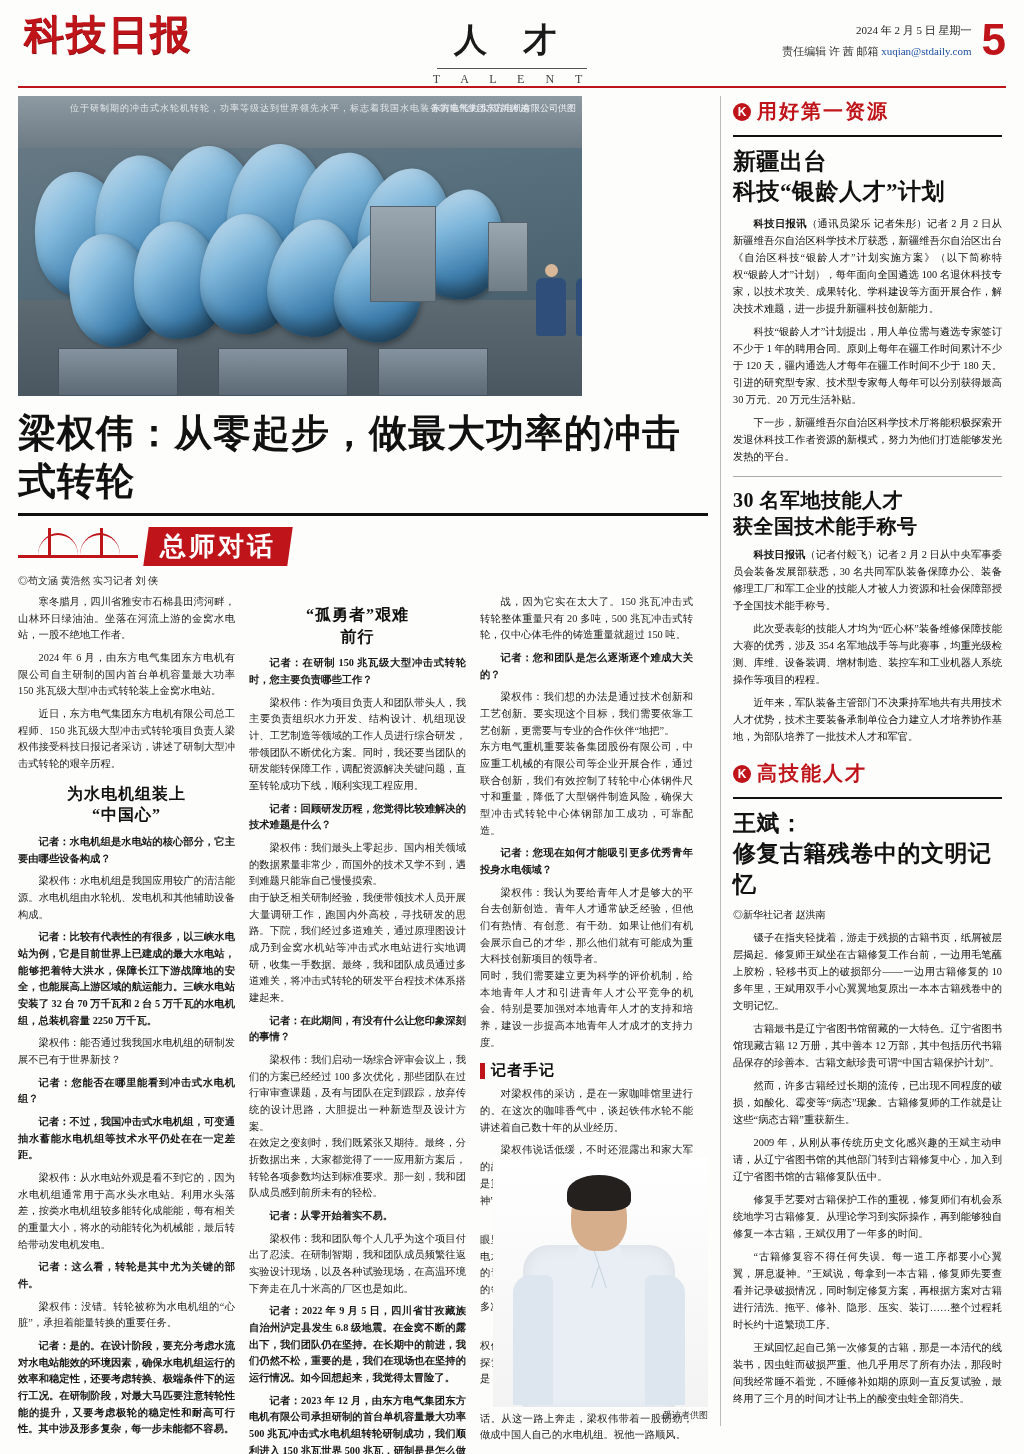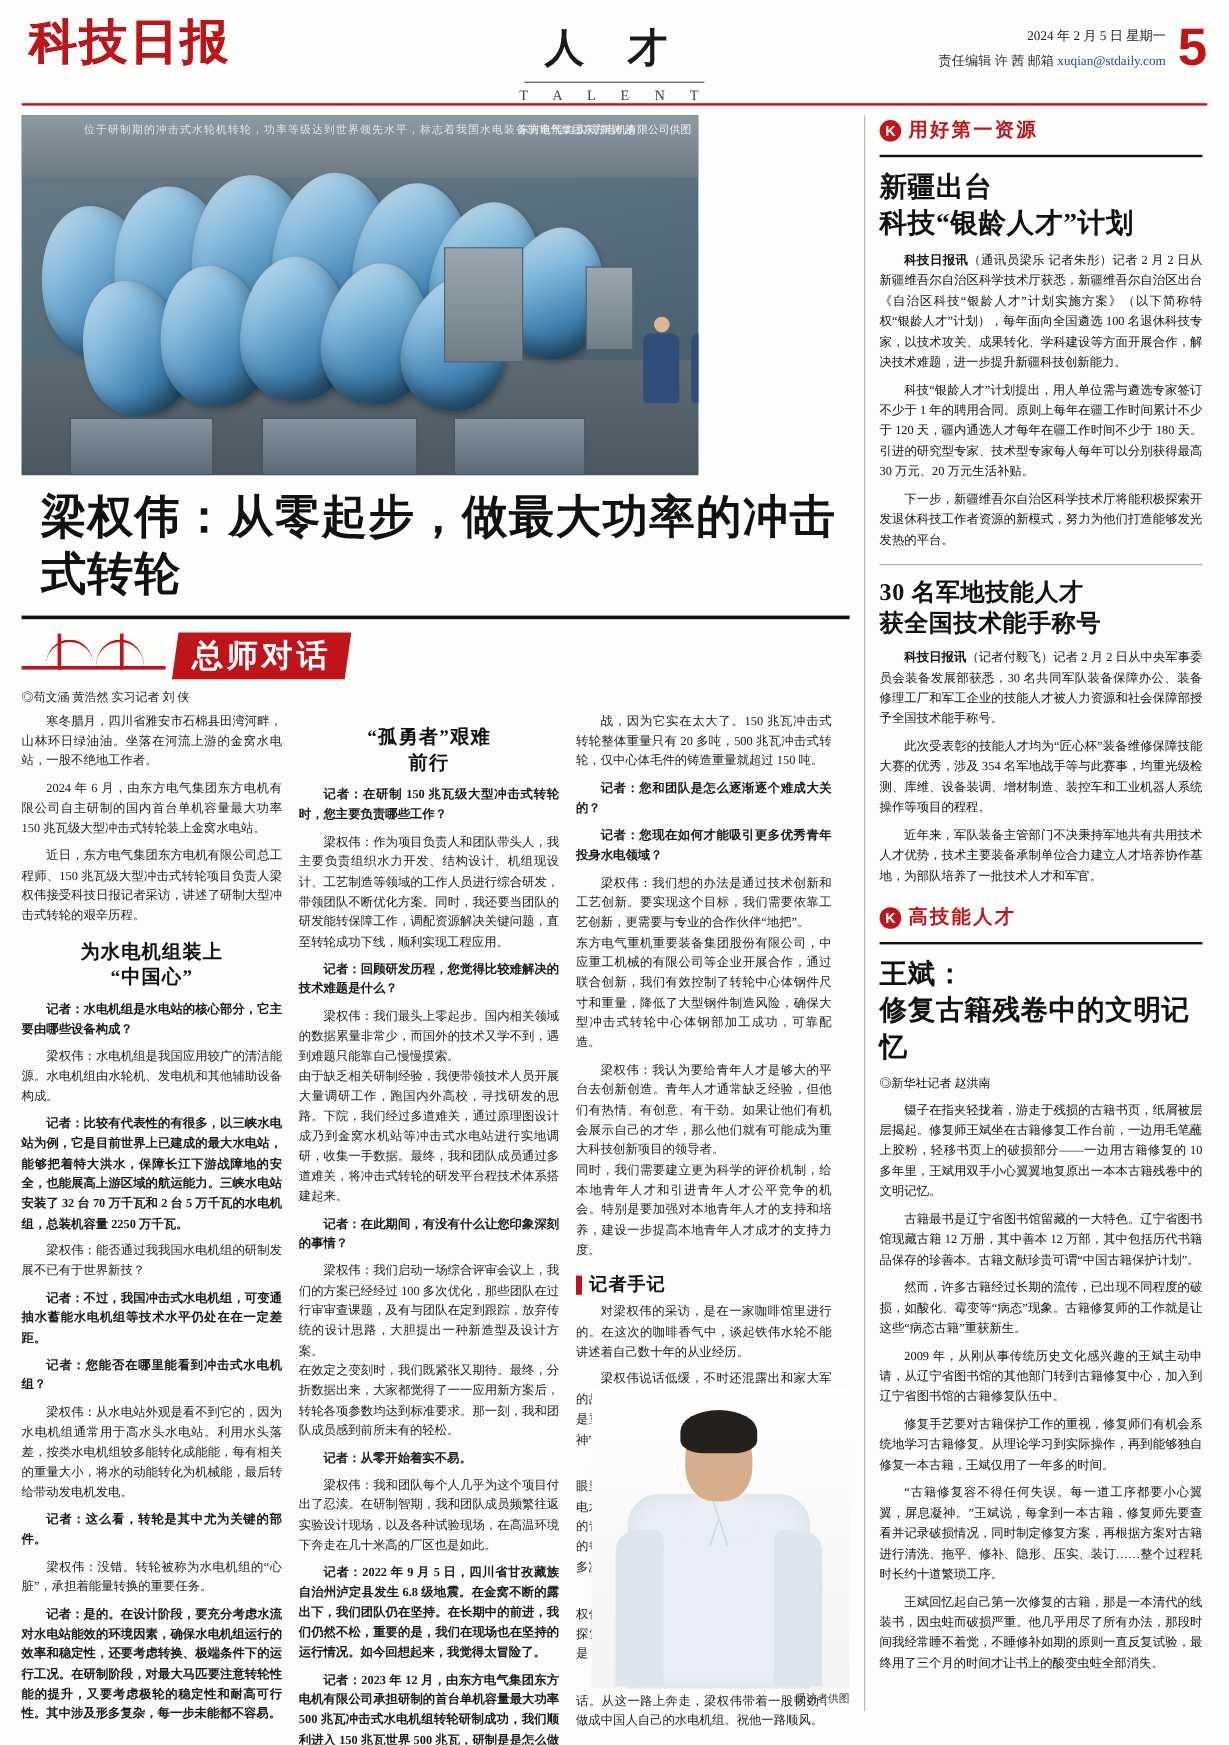--- a/index.html
+++ b/index.html
@@ -61,21 +61,21 @@
   }
   .pedestal { position:absolute; bottom:0; height:48px; background:linear-gradient(180deg,#8593a0,#5c6a75); border:1px solid #46525c; }
   .person { position:absolute; bottom:60px; width:34px; }
   .person .head { width:13px; height:13px; border-radius:50%; background:#d9b89a; margin:0 auto; }
   .person .body { width:30px; height:58px; margin:1px auto 0 auto; border-radius:6px 6px 3px 3px; }
   .machine { position:absolute; background:linear-gradient(180deg,#9aa7b0,#707e88); border:1px solid #55616b; }
 
   
   .headline {
     font-size:38px; font-weight:bold; letter-spacing:1px; line-height:1.25;
-    margin:14px 0 8px 16px; color:#111; font-family:Liberation Mono, monospace;
+    margin:14px 0 8px 0; color:#111; font-family:Liberation Sans, sans-serif;
   }
   .rule-thick { height:3px; background:#111; width:690px; }
 
   
   .flag-row { display:flex; align-items:center; gap:8px; margin:8px 0 6px 0; }
   .flag-bridge { width:120px; height:44px; position:relative; }
   .flag-bridge .deck { position:absolute; bottom:10px; left:0; right:0; height:3px; background:#c0141b; }
   .flag-bridge .tower { position:absolute; bottom:10px; width:3px; height:30px; background:#c0141b; }
   .flag-bridge .cable { position:absolute; bottom:13px; height:22px; width:40px; border-top:2px solid #c0141b; border-radius:50%/100% 100% 0 0; }
   .flag-title {
@@ -118,21 +118,21 @@
   .pp-arm-r { position:absolute; left:152px; top:118px; width:40px; height:130px; background:#dde6ee; border-radius:8px 18px 0 0; }
   .photo-credit { font-size:9px; color:#333; text-align:right; margin-top:2px; }
 
   
   .rsec-head { display:flex; align-items:center; gap:6px; margin:2px 0 8px 0; }
   .k-badge {
     width:18px; height:18px; border-radius:50%; background:#c0141b; color:#fff;
     font-size:12px; font-weight:bold; display:flex; align-items:center; justify-content:center;
     font-family:"Liberation Sans", sans-serif;
   }
-  .rsec-title { font-size:16px; font-weight:bold; color:#c0141b; letter-spacing:2px; }
+  .rsec-title { font-size:20px; font-weight:bold; color:#c0141b; letter-spacing:2px; }
   .r-head {
     font-size:23px; font-weight:bold; line-height:1.32; margin:6px 0 8px 0; letter-spacing:.5px;
   }
   .r-head.small { font-size:20px; }
   p.r-text { font-size:10.3px; line-height:1.65; text-align:justify; margin:0 0 6px 0; text-indent:2em; }
   .r-lead { font-weight:bold; }
   .r-rule { height:1px; background:#aaa; margin:10px 0; }
   .r-rule.thick { height:2px; background:#111; }
   .r-byline { font-size:10px; margin:4px 0 8px 0; }
 </style>
@@ -233,22 +233,22 @@
           <p class="body-text">寒冬腊月，四川省雅安市石棉县田湾河畔，山林环日绿油油。坐落在河流上游的金窝水电站，一股不绝地工作者。</p>
           <p class="body-text">2024 年 6 月，由东方电气集团东方电机有限公司自主研制的国内首台单机容量最大功率 150 兆瓦级大型冲击式转轮装上金窝水电站。</p>
           <p class="body-text">近日，东方电气集团东方电机有限公司总工程师、150 兆瓦级大型冲击式转轮项目负责人梁权伟接受科技日报记者采访，讲述了研制大型冲击式转轮的艰辛历程。</p>
 
           <div class="sub-h">为水电机组装上<br>“中国心”</div>
 
           <p class="body-text q">记者：水电机组是水电站的核心部分，它主要由哪些设备构成？</p>
           <p class="body-text">梁权伟：水电机组是我国应用较广的清洁能源。水电机组由水轮机、发电机和其他辅助设备构成。</p>
           <p class="body-text q">记者：比较有代表性的有很多，以三峡水电站为例，它是目前世界上已建成的最大水电站，能够把着特大洪水，保障长江下游战障地的安全，也能展高上游区域的航运能力。三峡水电站安装了 32 台 70 万千瓦和 2 台 5 万千瓦的水电机组，总装机容量 2250 万千瓦。</p>
           <p class="body-text">梁权伟：能否通过我我国水电机组的研制发展不已有于世界新技？</p>
+          <p class="body-text q">记者：您能否在哪里能看到冲击式水电机组？</p>
           <p class="body-text q">记者：不过，我国冲击式水电机组，可变通抽水蓄能水电机组等技术水平仍处在在一定差距。</p>
-          <p class="body-text q">记者：您能否在哪里能看到冲击式水电机组？</p>
           <p class="body-text">梁权伟：从水电站外观是看不到它的，因为水电机组通常用于高水头水电站。利用水头落差，按类水电机组较多能转化成能能，每有相关的重量大小，将水的动能转化为机械能，最后转给带动发电机发电。</p>
           <p class="body-text q">记者：这么看，转轮是其中尤为关键的部件。</p>
           <p class="body-text">梁权伟：没错。转轮被称为水电机组的“心脏”，承担着能量转换的重要任务。</p>
           <p class="body-text q">记者：是的。在设计阶段，要充分考虑水流对水电站能效的环境因素，确保水电机组运行的效率和稳定性，还要考虑转换、极端条件下的运行工况。在研制阶段，对最大马匹要注意转轮性能的提升，又要考虑极轮的稳定性和耐高可行性。其中涉及形多复杂，每一步未能都不容易。</p>
 
         </div>
 
         <div class="tcol">
           <div class="sub-h">“孤勇者”艰难<br>前行</div>
 
@@ -261,22 +261,22 @@
           <p class="body-text q">记者：从零开始着实不易。</p>
           <p class="body-text">梁权伟：我和团队每个人几乎为这个项目付出了忍渎。在研制智期，我和团队成员频繁往返实验设计现场，以及各种试验现场，在高温环境下奔走在几十米高的厂区也是如此。</p>
           <p class="body-text q">记者：2022 年 9 月 5 日，四川省甘孜藏族自治州泸定县发生 6.8 级地震。在金窝不断的露出下，我们团队仍在坚持。在长期中的前进，我们仍然不松，重要的是，我们在现场也在坚持的运行情况。如今回想起来，我觉得太冒险了。</p>
           <p class="body-text q">记者：2023 年 12 月，由东方电气集团东方电机有限公司承担研制的首台单机容量最大功率 500 兆瓦冲击式水电机组转轮研制成功，我们顺利进入 150 兆瓦世界 500 兆瓦，研制是是怎么做出的的？</p>
 
         </div>
 
         <div class="tcol narrow">
           <p class="body-text">战，因为它实在太大了。150 兆瓦冲击式转轮整体重量只有 20 多吨，500 兆瓦冲击式转轮，仅中心体毛件的铸造重量就超过 150 吨。</p>
           <p class="body-text q">记者：您和团队是怎么逐渐逐个难成大关的？</p>
+          <p class="body-text">梁权伟：我们想的办法是通过技术创新和工艺创新。要实现这个目标，我们需要依靠工艺创新，更需要与专业的合作伙伴“地把”。<br>东方电气重机重要装备集团股份有限公司，中应重工机械的有限公司等企业开展合作，通过联合创新，我们有效控制了转轮中心体钢件尺寸和重量，降低了大型钢件制造风险，确保大型冲击式转轮中心体钢部加工成功，可靠配造。</p>
           <p class="body-text q">记者：您现在如何才能吸引更多优秀青年投身水电领域？</p>
-          <p class="body-text">梁权伟：我们想的办法是通过技术创新和工艺创新。要实现这个目标，我们需要依靠工艺创新，更需要与专业的合作伙伴“地把”。<br>东方电气重机重要装备集团股份有限公司，中应重工机械的有限公司等企业开展合作，通过联合创新，我们有效控制了转轮中心体钢件尺寸和重量，降低了大型钢件制造风险，确保大型冲击式转轮中心体钢部加工成功，可靠配造。</p>
           <p class="body-text">梁权伟：我认为要给青年人才是够大的平台去创新创造。青年人才通常缺乏经验，但他们有热情、有创意、有干劲。如果让他们有机会展示自己的才华，那么他们就有可能成为重大科技创新项目的领导者。<br>同时，我们需要建立更为科学的评价机制，给本地青年人才和引进青年人才公平竞争的机会。特别是要加强对本地青年人才的支持和培养，建设一步提高本地青年人才成才的支持力度。</p>
 
           <div class="mini-head">
             <div class="bar"></div>
             <div class="t">记者手记</div>
           </div>
           <p class="body-text">对梁权伟的采访，是在一家咖啡馆里进行的。在这次的咖啡香气中，谈起铁伟水轮不能讲述着自己数十年的从业经历。</p>
           <p class="body-text">梁权伟说话低缓，不时还混露出和家大军的故热情，梁权伟话不多，却能说出的身份也是重要的，他说“工程师是要有敬业的工匠精神”。</p>
           <p class="body-text">当被起研制冲击式水电机组，梁权伟说起眼里发起光，长兆瓦山脑水蓄能电站等普高水电水电机组研发团队的带头人，梁权伟将自己的青春奉献给下水电事业。对于自己主持研发的每台水电机组，梁权伟都如数家珍，是是谁多次都是每一个细节都熟络于心。</p>
           <p class="body-text">身为国家级能工匠师的一代匠人探索，梁权伟从未停下脚步。作为水电领域的一个匠人探索，他始终保持着一颗沉身之心，我想的是：“要走的路还很长，要攀的山还很高”。</p>

